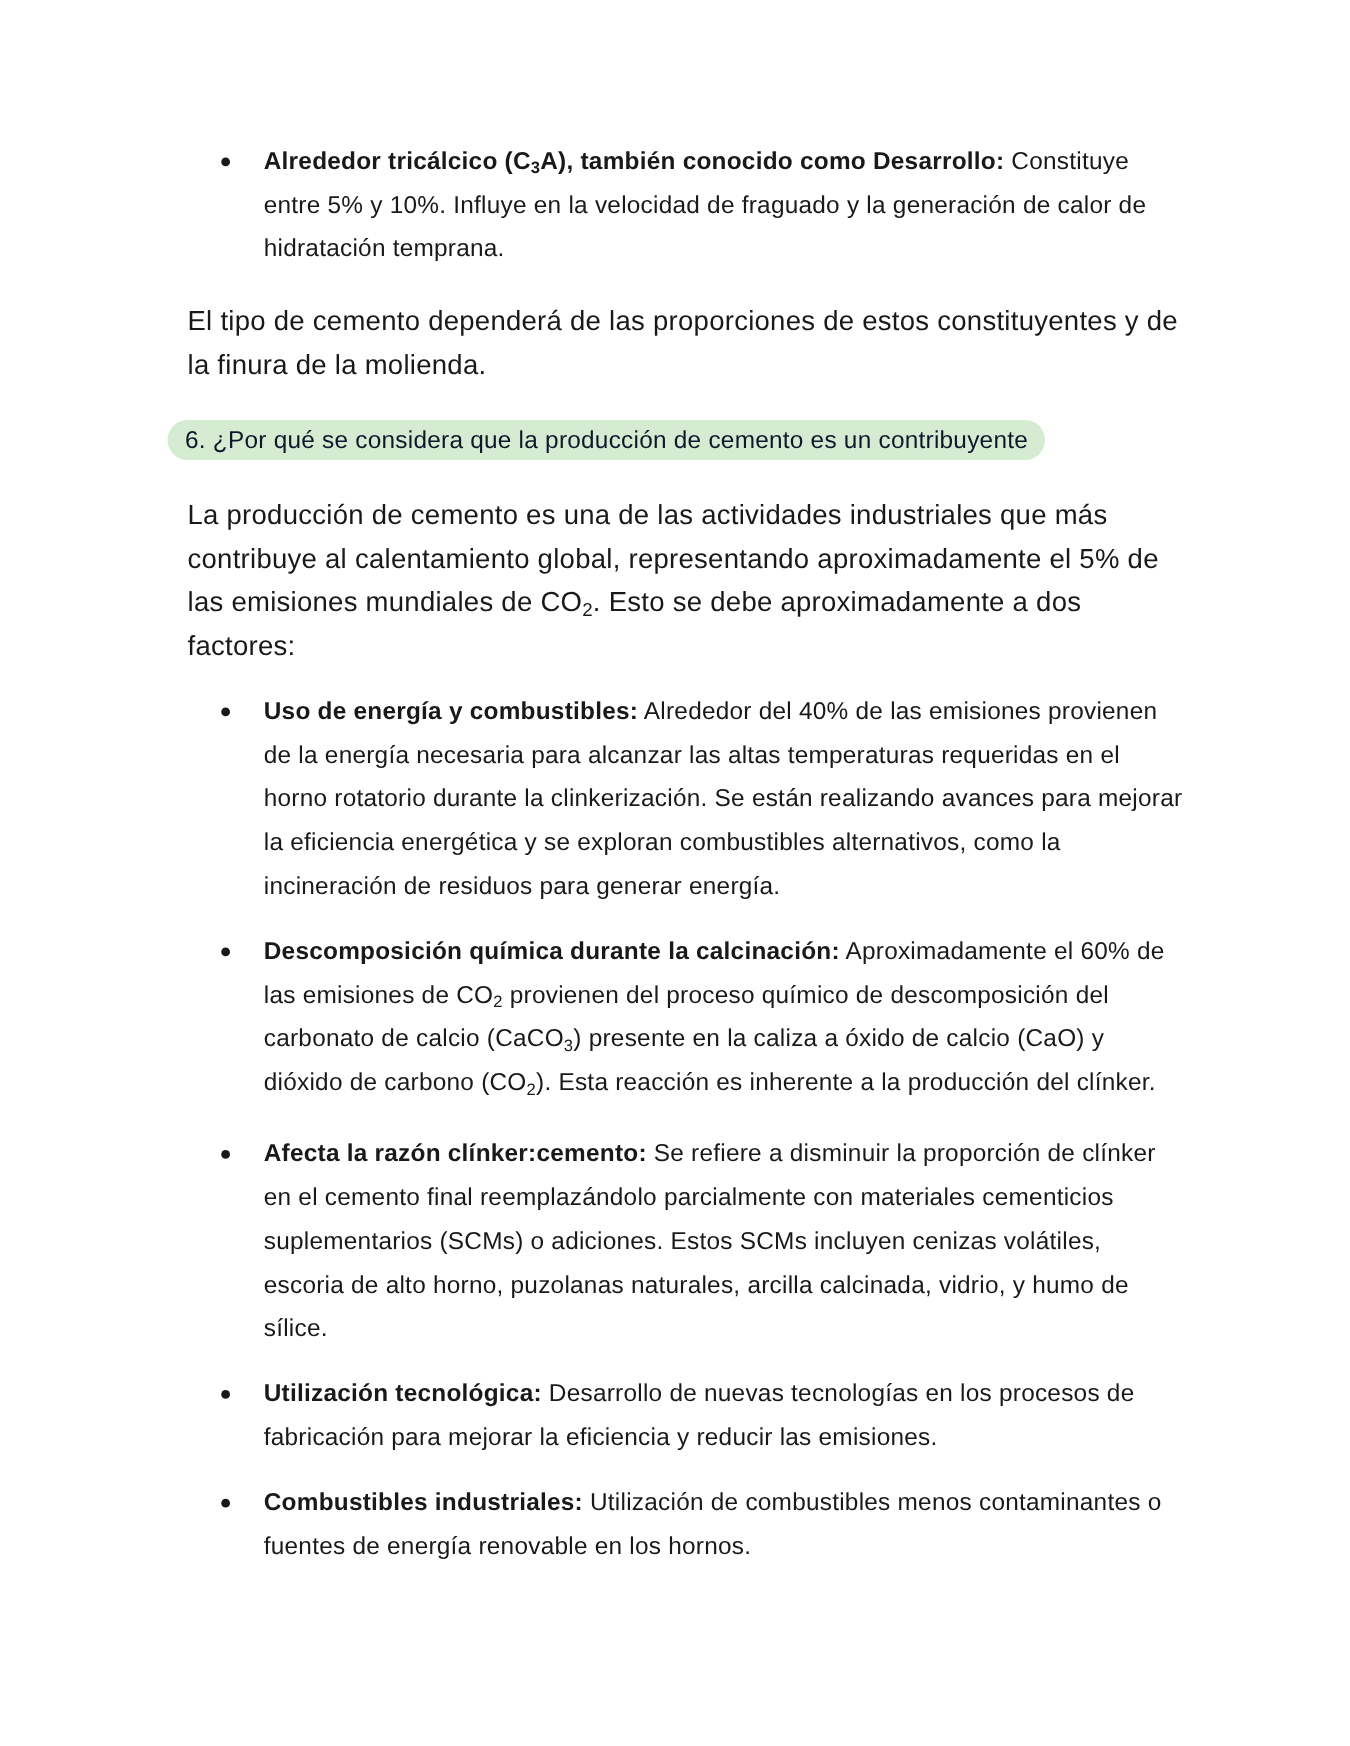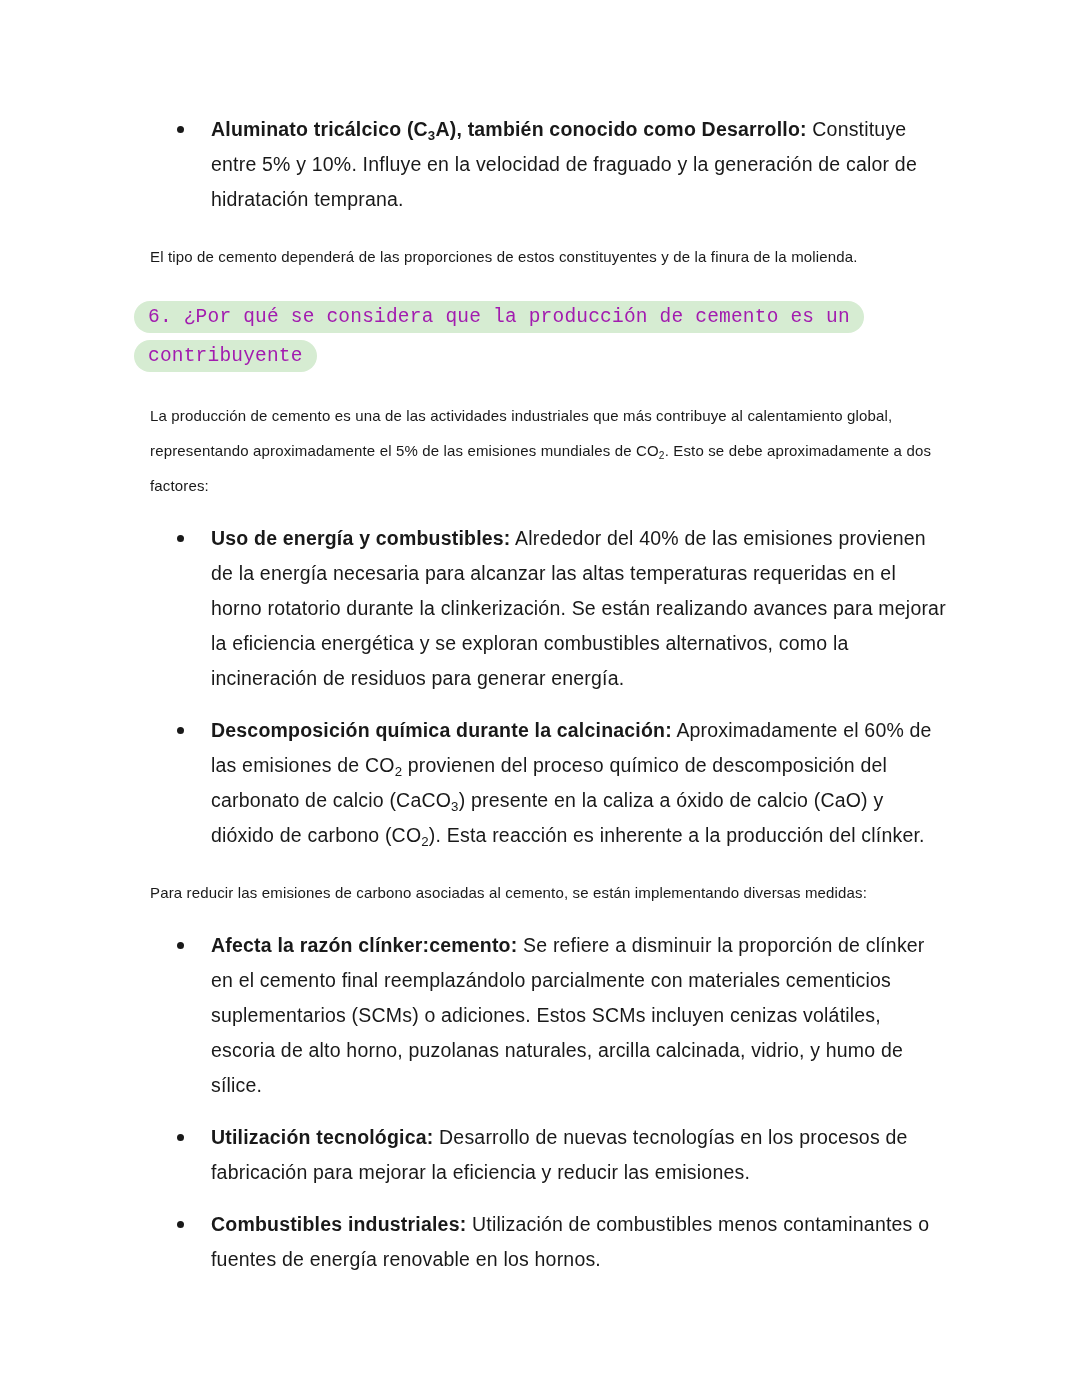--- a/index.html
+++ b/index.html
@@ -20,21 +20,21 @@
     height: 1397px;
     background: #ffffff;
     box-sizing: border-box;
     padding: 112px 130px 0 150px;
   }
   .doc-body {
     width: 800px;
   }
   p.para {
     margin: 0 0 18px 0;
-    font-size: 15px;
+    font-size: 22px;
     line-height: 35px;
     letter-spacing: 0.01em;
   }
   ul.bullets {
     list-style: none;
     margin: 0 0 16px 0;
     padding: 0;
   }
   ul.bullets li {
     position: relative;
@@ -64,28 +64,27 @@
     line-height: 0;
     vertical-align: -0.28em;
   }
   .highlight-block {
     margin: 24px 0 22px -16px;
     width: 828px;
   }
   .highlight-block .hl-line {
     display: inline;
     background: #d6ecd2;
-    color: #a21caf;
+    color: #0f172a;
     font-size: 19.5px;
     line-height: 39px;
     letter-spacing: 0.01em;
     padding: 5px 14px;
     border-radius: 16px;
     box-decoration-break: clone;
-    font-family: Liberation Mono, monospace;
     -webkit-box-decoration-break: clone;
   }
   .hl-wrap {
     font-size: 0;
   }
   .hl-wrap .hl-row {
     display: block;
     margin-bottom: 5px;
   }
   .hl-wrap .hl-row:last-child {
@@ -95,21 +94,21 @@
 </style>
 </head>
 <body>
 
 <div class="page">
   <div class="doc-body">
 
     <ul class="bullets">
       <li>
         <span class="dot"></span>
-        <span class="lead"><span>Aluminato tricálcico (C</span><sub>3</sub><span>A), también conocido como Desarrollo:</span></span><span> Constituye entre 5% y 10%. Influye en la velocidad de fraguado y la generación de calor de hidratación temprana.</span>
+        <span class="lead"><span>Alrededor tricálcico (C</span><sub>3</sub><span>A), también conocido como Desarrollo:</span></span><span> Constituye entre 5% y 10%. Influye en la velocidad de fraguado y la generación de calor de hidratación temprana.</span>
       </li>
     </ul>
 
     <div class="spacer-sm"></div>
 
     <p class="para">El tipo de cemento dependerá de las proporciones de estos constituyentes y de la finura de la molienda.</p>
 
     <div class="highlight-block">
       <div class="hl-wrap">
         <span class="hl-row"><span class="hl-line">6. ¿Por qué se considera que la producción de cemento es un contribuyente</span></span>
@@ -124,21 +123,20 @@
         <span class="lead">Uso de energía y combustibles:</span><span> Alrededor del 40% de las emisiones provienen de la energía necesaria para alcanzar las altas temperaturas requeridas en el horno rotatorio durante la clinkerización. Se están realizando avances para mejorar la eficiencia energética y se exploran combustibles alternativos, como la incineración de residuos para generar energía.</span>
       </li>
       <li>
         <span class="dot"></span>
         <span class="lead">Descomposición química durante la calcinación:</span><span> Aproximadamente el 60% de las emisiones de CO</span><sub>2</sub><span> provienen del proceso químico de descomposición del carbonato de calcio (CaCO</span><sub>3</sub><span>) presente en la caliza a óxido de calcio (CaO) y dióxido de carbono (CO</span><sub>2</sub><span>). Esta reacción es inherente a la producción del clínker.</span>
       </li>
     </ul>
 
     <div class="spacer-sm"></div>
 
-    <p class="para">Para reducir las emisiones de carbono asociadas al cemento, se están implementando diversas medidas:</p>
 
     <ul class="bullets">
       <li>
         <span class="dot"></span>
         <span class="lead">Afecta la razón clínker:cemento:</span><span> Se refiere a disminuir la proporción de clínker en el cemento final reemplazándolo parcialmente con materiales cementicios suplementarios (SCMs) o adiciones. Estos SCMs incluyen cenizas volátiles, escoria de alto horno, puzolanas naturales, arcilla calcinada, vidrio, y humo de sílice.</span>
       </li>
       <li>
         <span class="dot"></span>
         <span class="lead">Utilización tecnológica:</span><span> Desarrollo de nuevas tecnologías en los procesos de fabricación para mejorar la eficiencia y reducir las emisiones.</span>
       </li>

